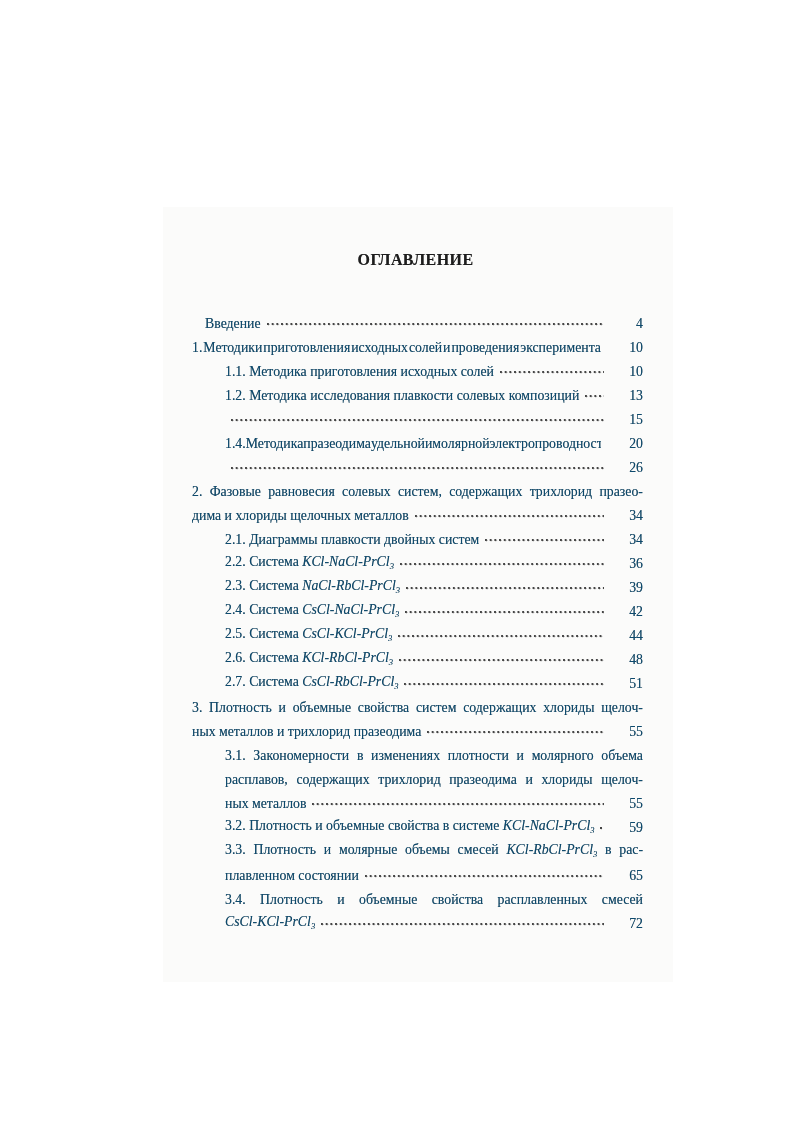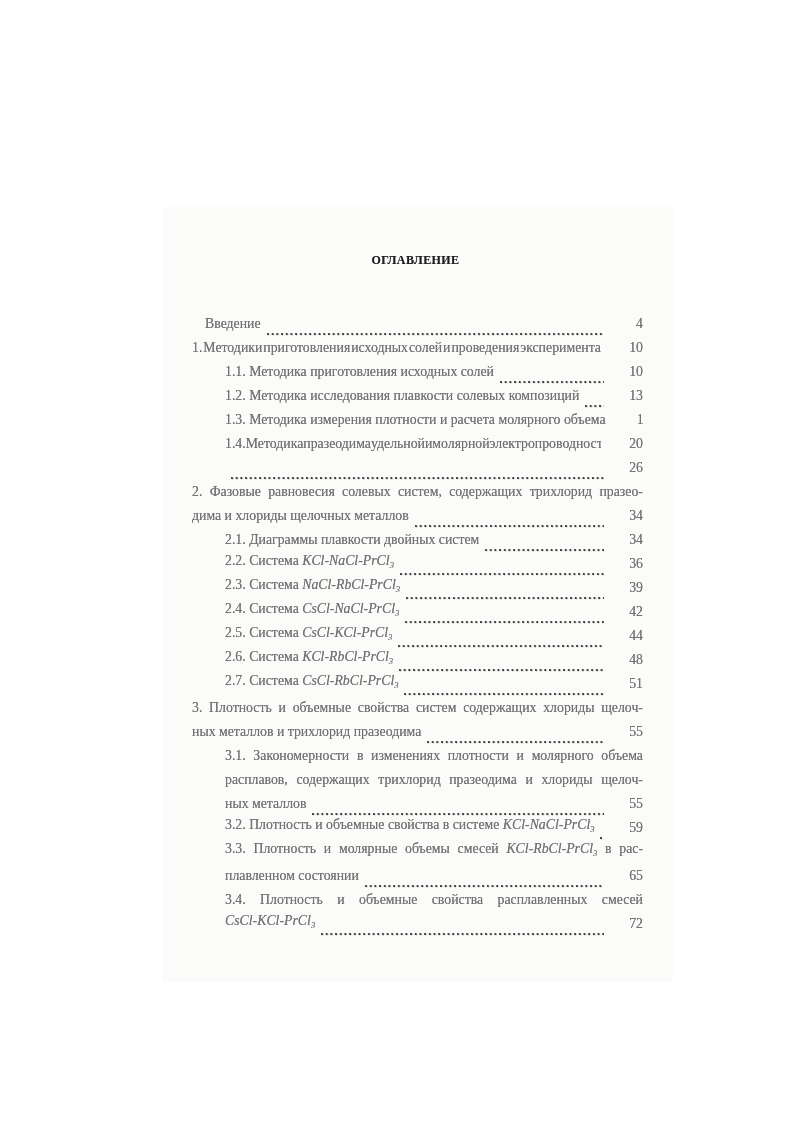--- a/index.html
+++ b/index.html
@@ -26,39 +26,39 @@
   }
   .doc-title {
     position: absolute;
     left: 188px;
     top: 248px;
     width: 455px;
     height: 24px;
     line-height: 24px;
     text-align: center;
     font-weight: bold;
-    font-size: 12px;
+    font-size: 16px;
     letter-spacing: 0.4px;
     color: #1d1d1d;
     text-shadow: 0 0 0.5px rgba(30,30,30,0.55);
   }
   .toc {
     position: absolute;
     left: 188px;
     top: 312px;
     width: 455px;
   }
   .row {
     display: flex;
-    align-items: flex-end;
+    align-items: center;
     height: 24px;
     line-height: 24px;
     font-size: 13.8px;
     overflow: hidden;
-    color: #737373;
+    color: #0c4a6e;
     text-shadow: 0 0 0.5px rgba(30,30,30,0.5);
   }
   .row.top   { padding-left: 4px;  }
   .row.intro { padding-left: 17px; }
   .row.sub   { padding-left: 37px; }
   .txt  { white-space: pre; }
   .jtxt {
     flex: 1 1 auto;
     min-width: 0;
     display: flex;
@@ -119,21 +119,20 @@
         <span class="txt"><span>1.1. Методика приготовления исходных солей</span></span>
         <div class="dots"></div>
         <span class="pagenum">10</span>
       </div>
       <div class="row sub haspage">
         <span class="txt"><span>1.2. Методика исследования плавкости солевых композиций</span></span>
         <div class="dots"></div>
         <span class="pagenum">13</span>
       </div>
       <div class="row sub haspage">
-        <span class="txt"><span>1.3. Методика измерения плотности и расчета молярного объема</span></span>
         <div class="dots"></div>
         <span class="pagenum">15</span>
       </div>
       <div class="row sub haspage">
         <div class="jtxt">
           <span class="w"><span>1.4.</span></span>
           <span class="w"><span>Методика</span></span>
           <span class="w"><span>празеодима</span></span>
           <span class="w"><span>удельной</span></span>
           <span class="w"><span>и</span></span>

